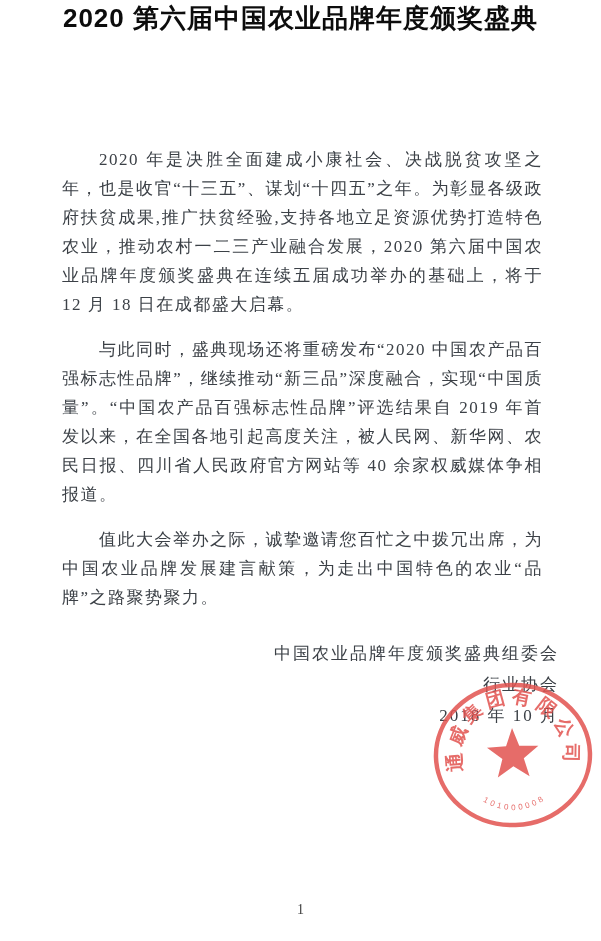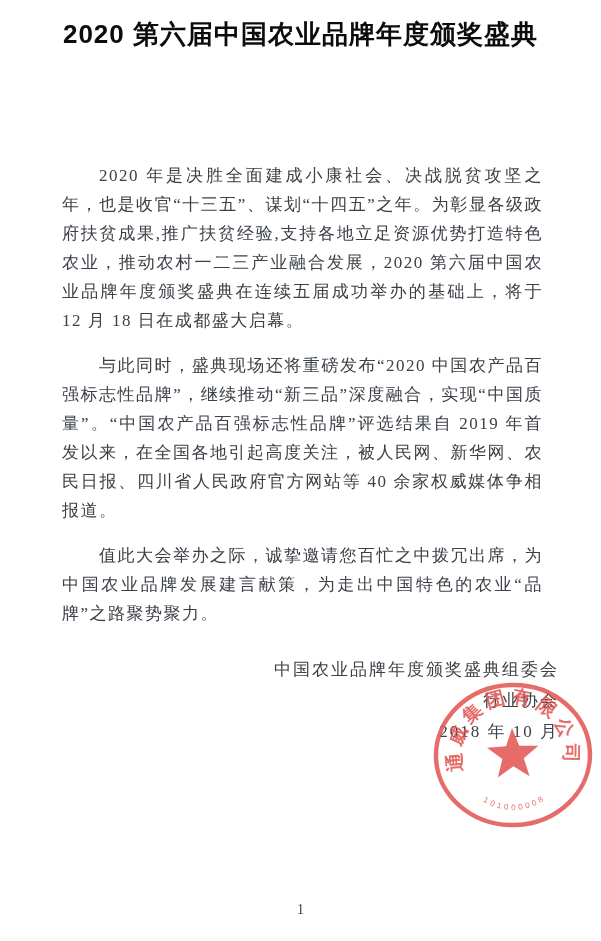--- a/index.html
+++ b/index.html
@@ -5,21 +5,21 @@
   html, body { margin: 0; padding: 0; background: #888; }
   .page {
     position: relative;
     width: 601px;
     height: 941px;
     margin: 0 auto;
     background: #ffffff;
     overflow: hidden;
     font-family: "Liberation Serif", serif;
   }
-  .title-block { padding-top: 16px; }
+  .title-block { }
   .doc-title, .doc-subtitle {
     text-align: center;
     font-family: "Liberation Sans", sans-serif;
     font-weight: 700;
     color: #0c0c0c;
     font-size: 26px;
     line-height: 37px;
     letter-spacing: 1px;
     margin: 0;
   }

